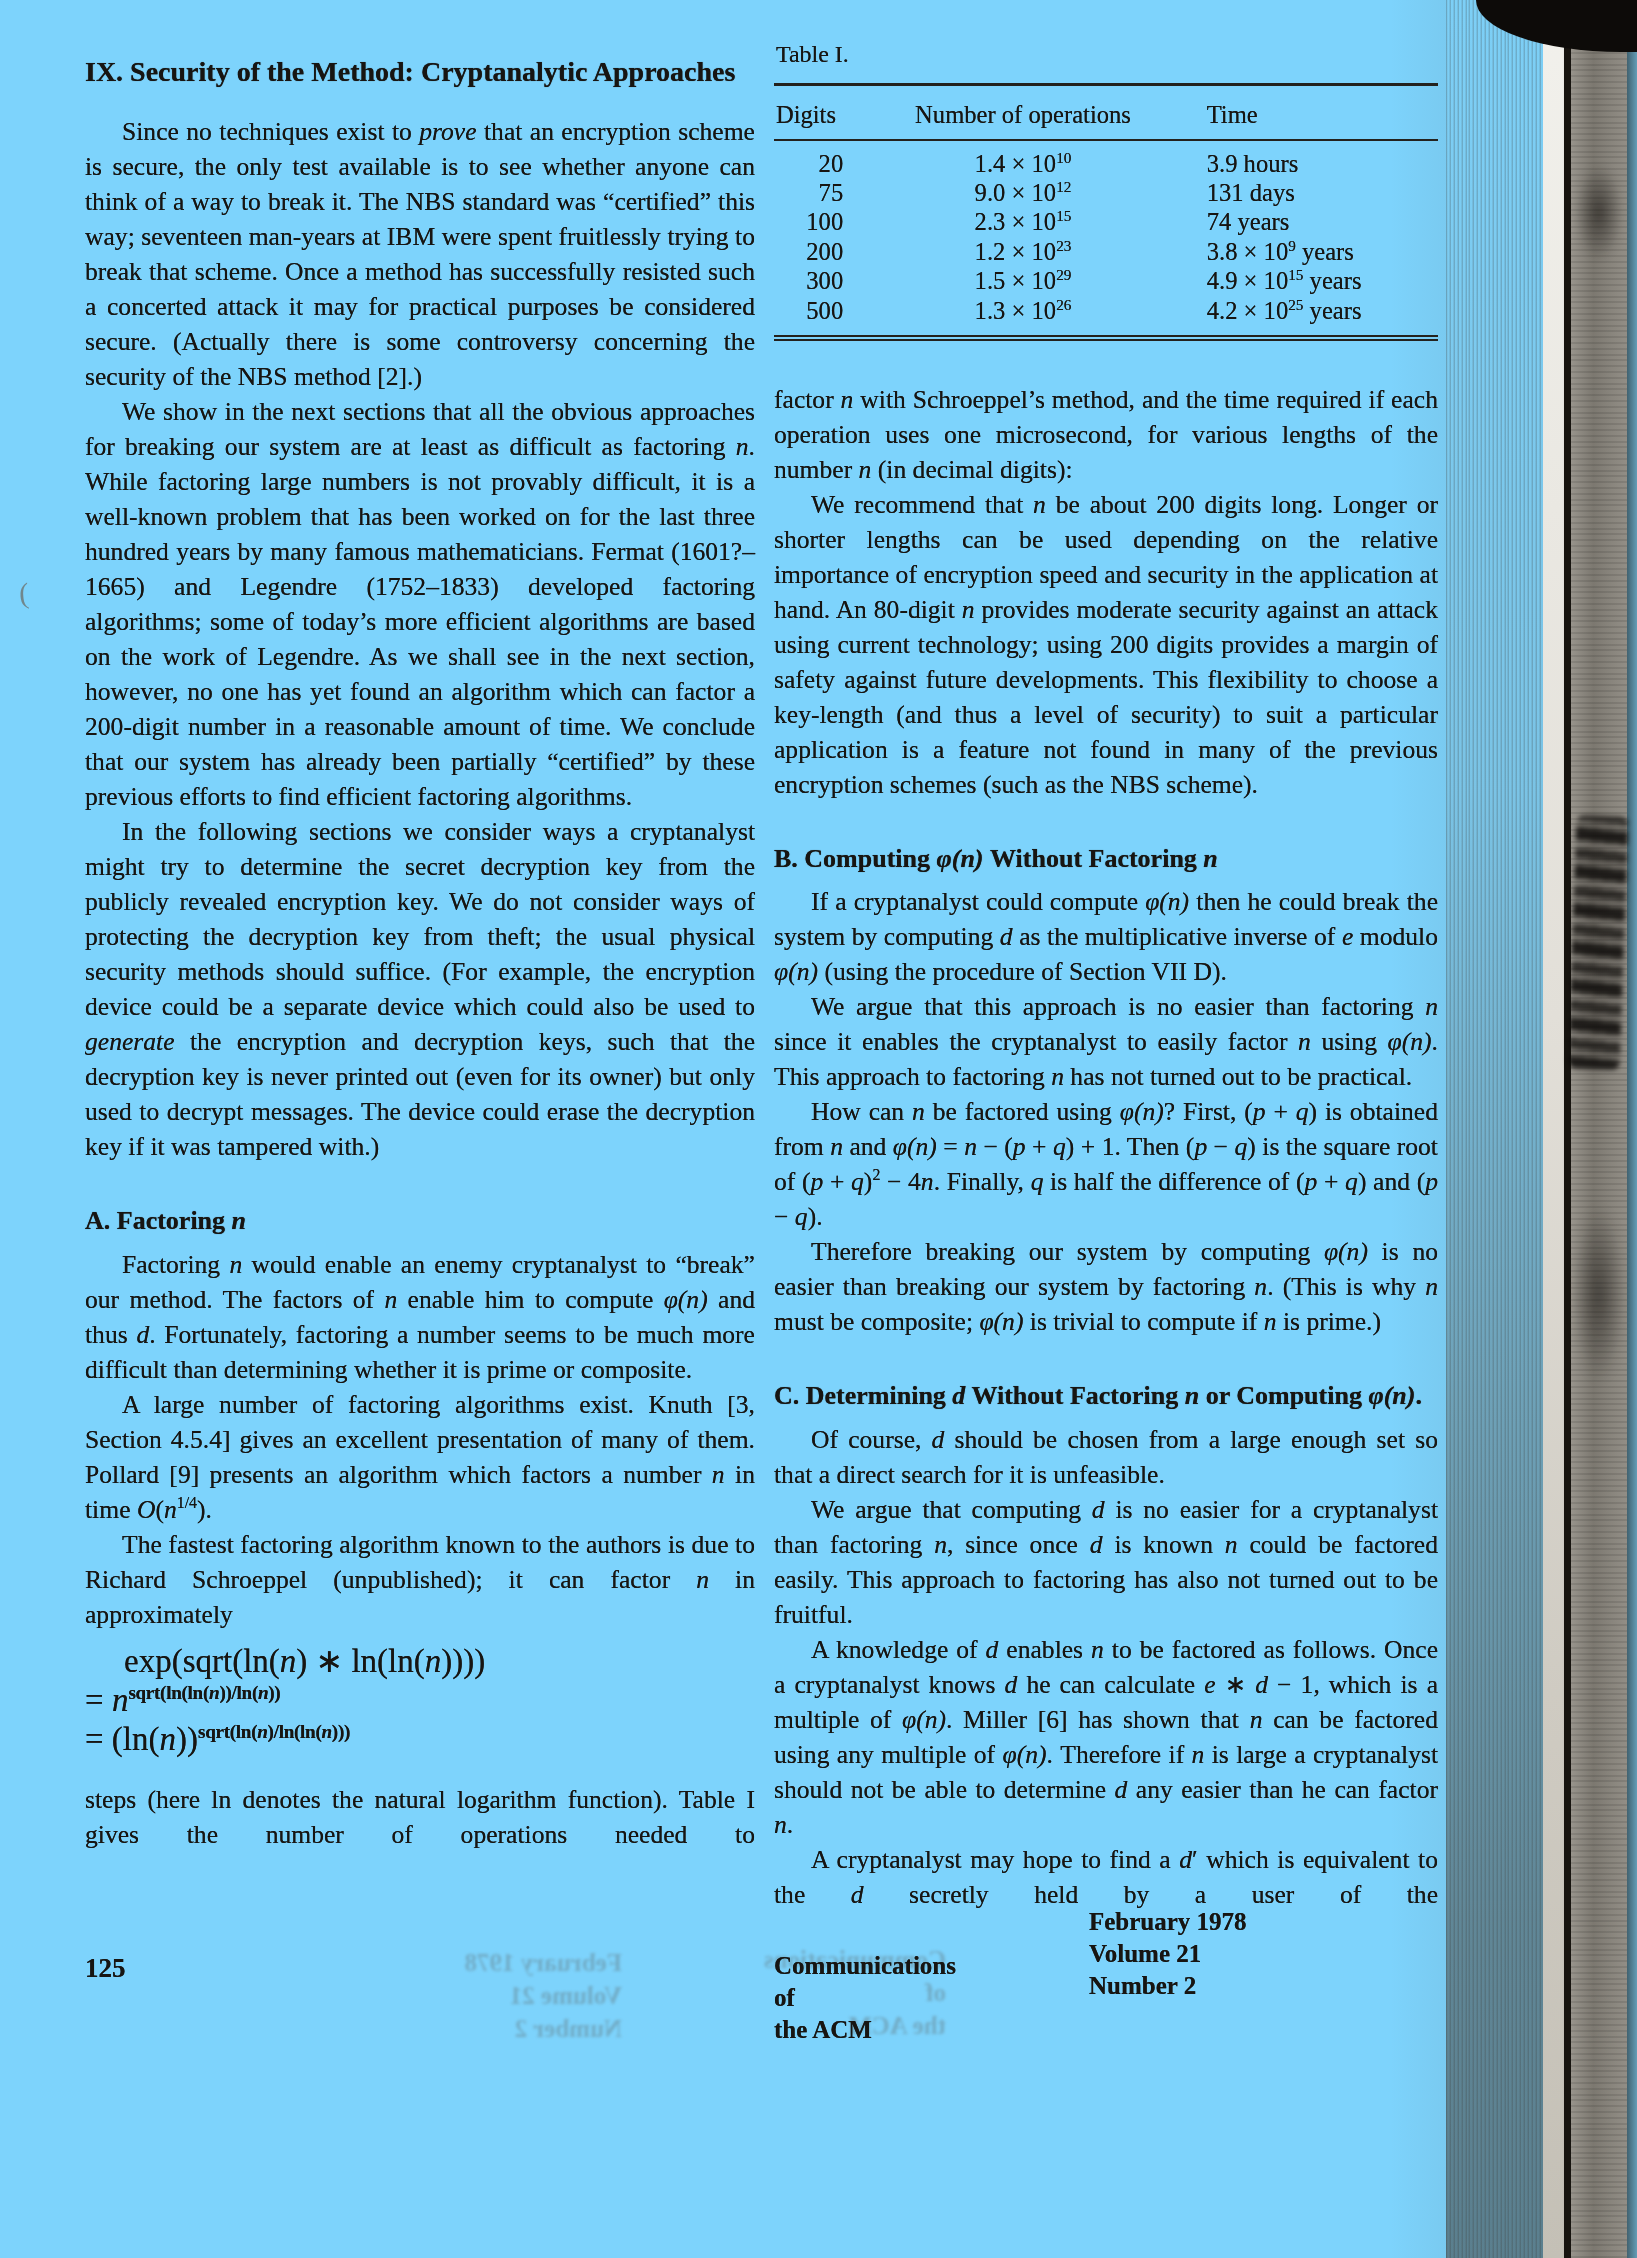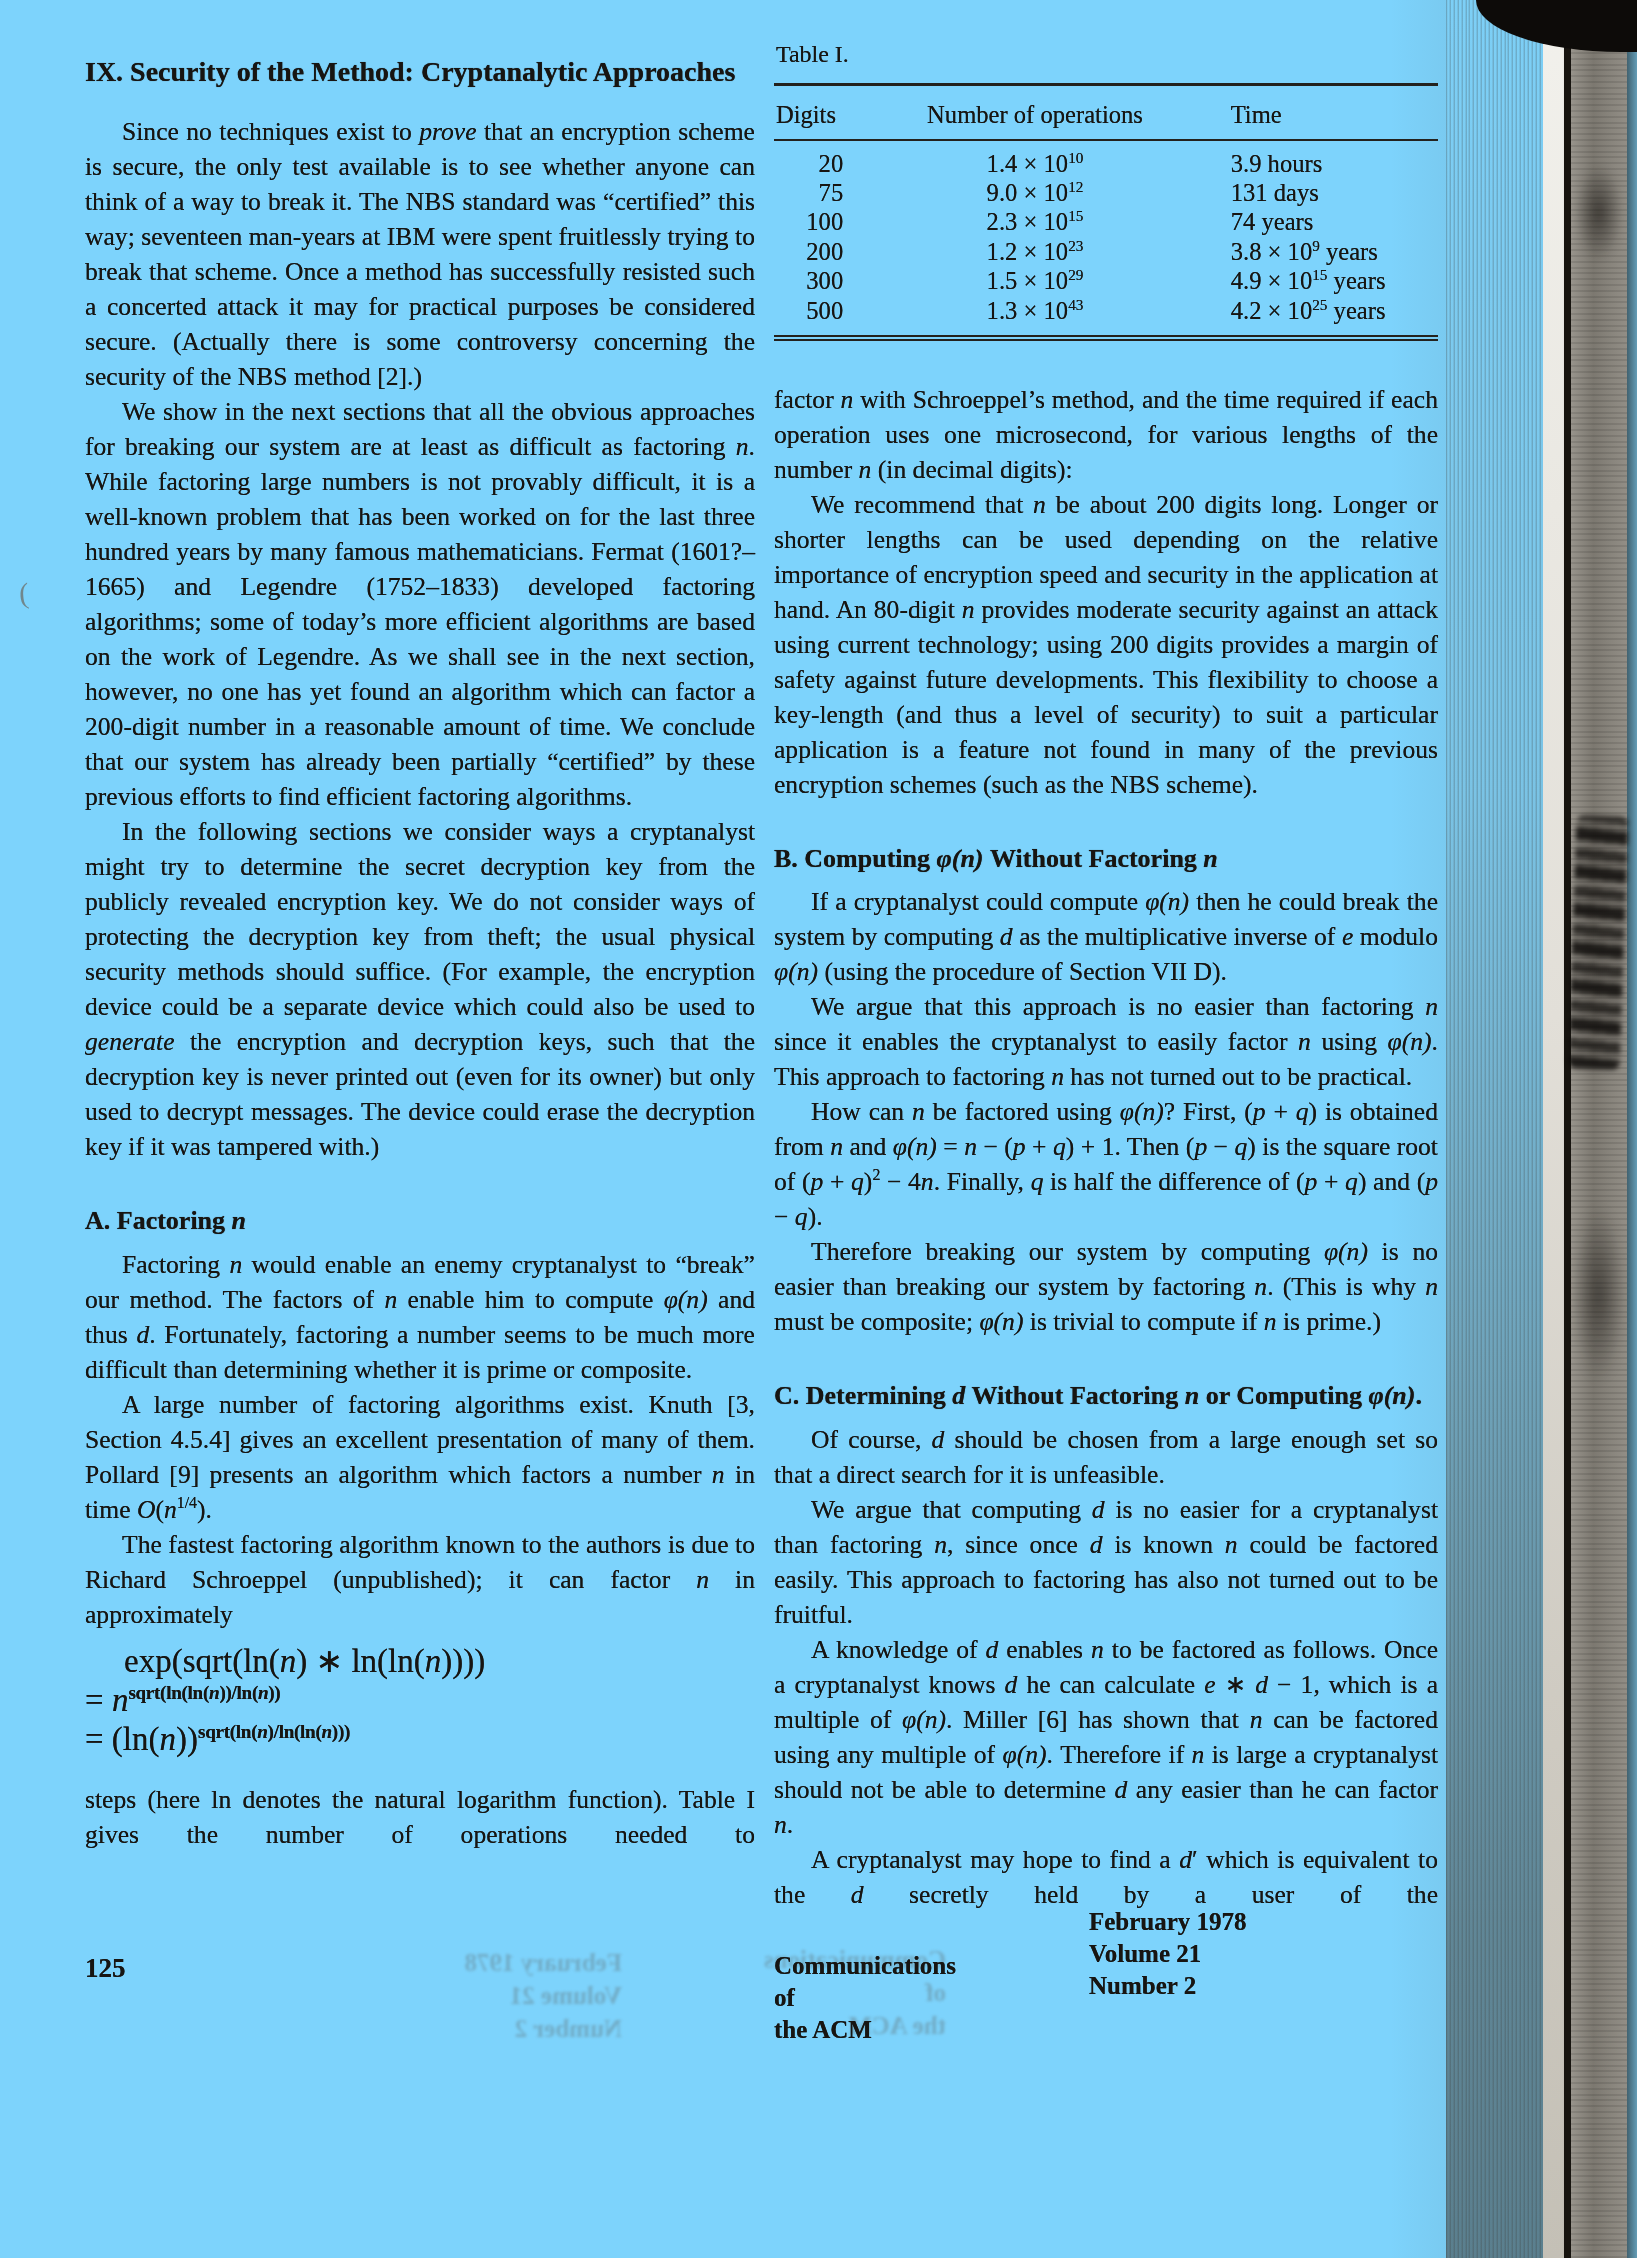--- a/index.html
+++ b/index.html
@@ -30,21 +30,21 @@
   sup{font-size:.62em;line-height:0;}
   
   .formula{margin:10px 0 23px 0;font-size:33px;line-height:39px;text-shadow:0 0 0.6px rgba(23,21,18,.85);}
   .formula .f-line{white-space:nowrap;}
   .formula .f-first{padding-left:39px;}
   .formula sup{font-weight:700;font-size:.58em;letter-spacing:-0.3px;}
   
   .table-block{margin-top:41px;}
   .table-caption{font-size:24px;margin:0 0 15.4px 1.9px;text-shadow:0 0 0.5px rgba(23,21,18,.8);}
   .tbl{border-top:3.9px solid #23211d;border-bottom:6.8px double #23211d;padding:5.8px 0 9.7px 0;}
-  .tbl-row{display:grid;grid-template-columns:75px 348px auto;column-gap:12px;
+  .tbl-row{display:grid;grid-template-columns:75px 348px auto;column-gap:0;
     font-size:24.6px;line-height:29.4px;text-shadow:0 0 0.5px rgba(23,21,18,.8);}
   .tbl-head{border-bottom:2.4px solid #23211d;padding:7.7px 0 9.7px 0;margin-bottom:7.7px;}
   .c-digits{text-align:right;padding-right:5.8px;}
   .c-ops{text-align:center;}
   .c-time{text-align:left;padding-left:9.7px;}
   .tbl-head .c-digits{text-align:left;padding-left:1.9px;}
   
   .footer-item{position:absolute;font-weight:700;font-size:25px;line-height:32px;
     text-shadow:0 0 0.6px rgba(23,21,18,.85);}
   .pgnum{left:85px;top:1952px;font-size:27px;}
@@ -138,21 +138,21 @@
           <span class="c-ops">1.2 × 10<sup>23</sup></span>
           <span class="c-time">3.8 × 10<sup>9</sup> years</span>
         </div>
         <div class="tbl-row">
           <span class="c-digits">300</span>
           <span class="c-ops">1.5 × 10<sup>29</sup></span>
           <span class="c-time">4.9 × 10<sup>15</sup> years</span>
         </div>
         <div class="tbl-row">
           <span class="c-digits">500</span>
-          <span class="c-ops">1.3 × 10<sup>43</sup></span>
+          <span class="c-ops">1.3 × 10<sup>26</sup></span>
           <span class="c-time">4.2 × 10<sup>25</sup> years</span>
         </div>
       </div>
     </div>
 
     <div style="height:41px"></div>
     <p class="para no-indent">factor <i>n</i> with Schroeppel’s method, and the time required if each operation uses one microsecond, for various lengths of the number <i>n</i> (in decimal digits):</p>
     <p class="para">We recommend that <i>n</i> be about 200 digits long. Longer or shorter lengths can be used depending on the relative importance of encryption speed and security in the application at hand. An 80-digit <i>n</i> provides moderate security against an attack using current technology; using 200 digits provides a margin of safety against future developments. This flexibility to choose a key-length (and thus a level of security) to suit a particular application is a feature not found in many of the previous encryption schemes (such as the NBS scheme).</p>
 
     <h3 class="subhead">B. Computing <i>φ(n)</i> Without Factoring <i>n</i></h3>

